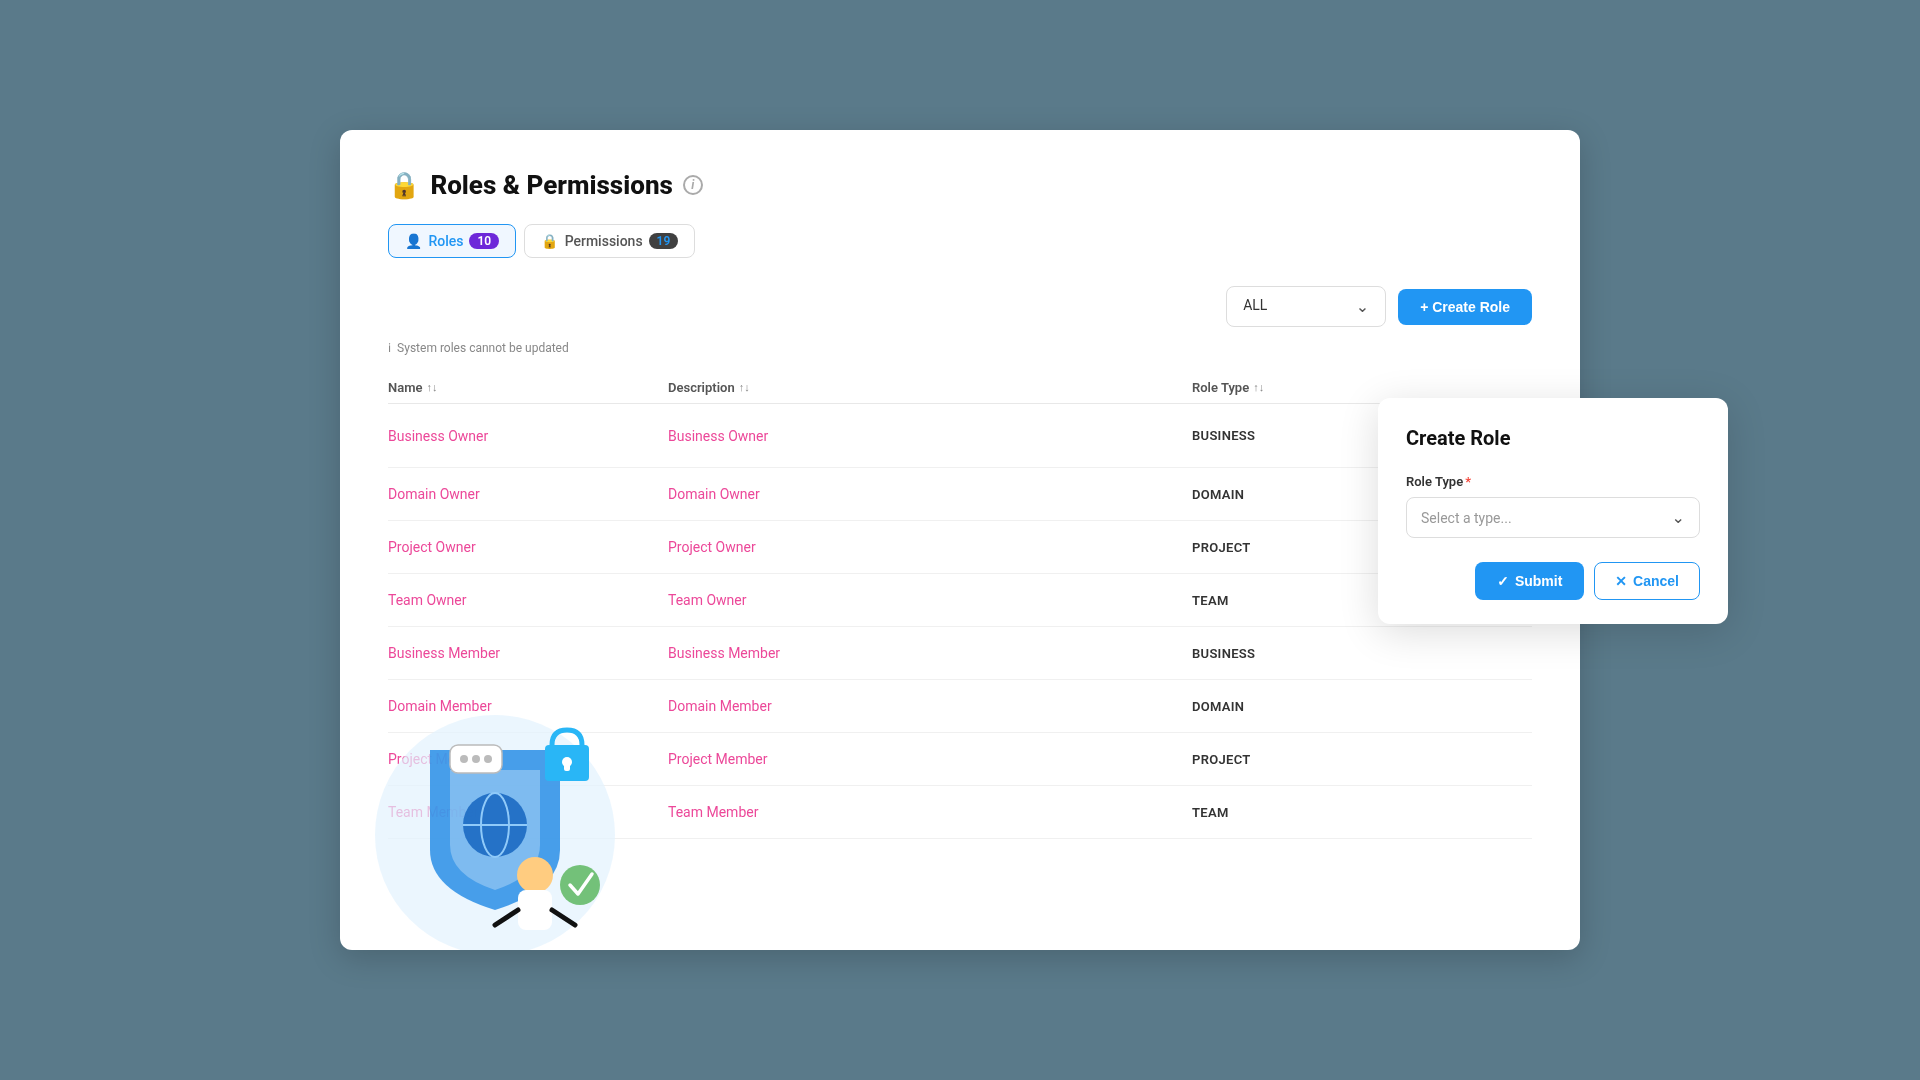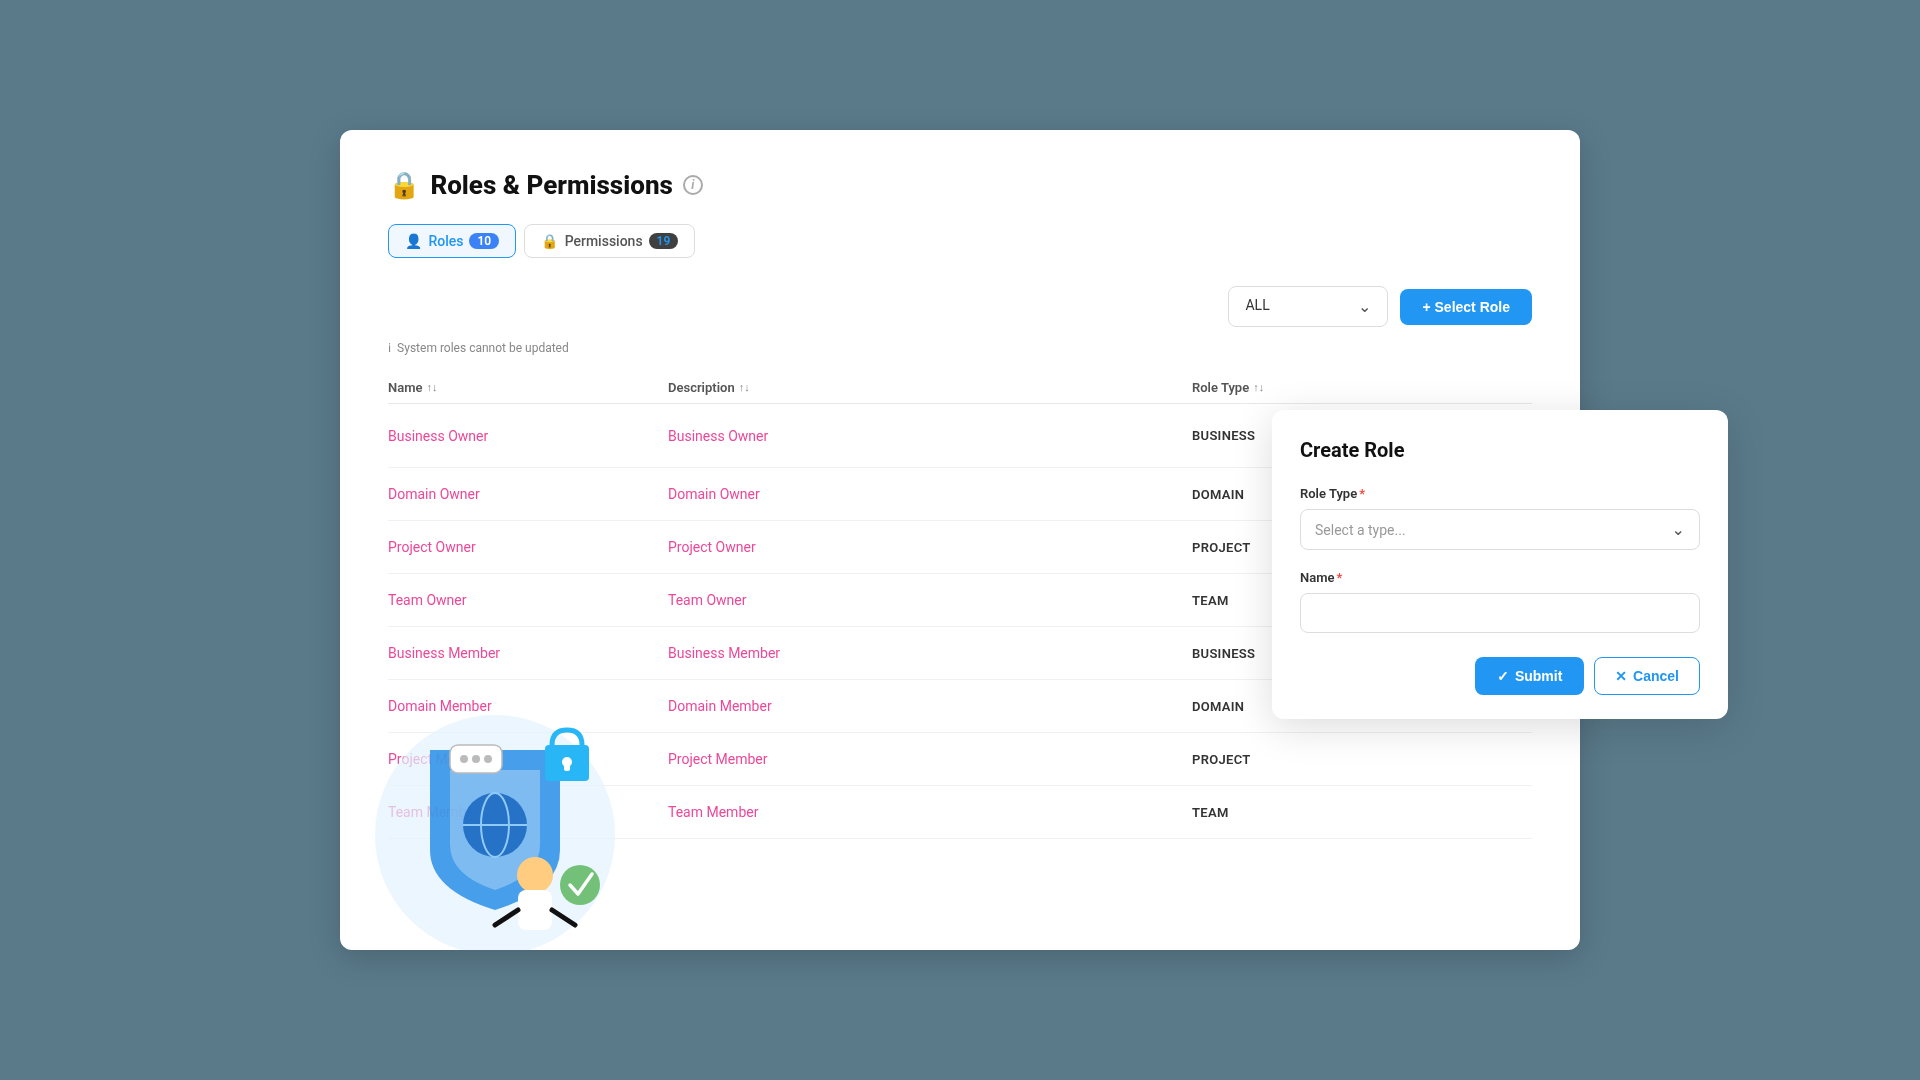--- a/index.html
+++ b/index.html
@@ -74,21 +74,21 @@
     }
     .tab-badge {
       background: #404040;
       color: #2196f3;
       border-radius: 12px;
       padding: 1px 8px;
       font-size: 12px;
       font-weight: 600;
     }
     .tab.active .tab-badge {
-      background: #3b82f6;
+      background: #6d28d9;
       color: #fff;
     }
     .tab-icon {
       font-size: 14px;
     }
     .toolbar {
       display: flex;
       align-items: center;
       justify-content: flex-end;
       gap: 12px;
@@ -174,22 +174,22 @@
       cursor: pointer;
       color: #aaa;
       font-size: 16px;
       padding: 4px;
     }
 
     
     .create-role-panel {
       position: absolute;
       right: -148px;
-      top: 280px;
-      width: 456px;
+      top: 268px;
+      width: 350px;
       background: #fff;
       border-radius: 12px;
       box-shadow: 0 8px 40px rgba(0,0,0,0.14);
       padding: 28px 28px 24px;
       z-index: 10;
     }
     .panel-title {
       font-size: 20px;
       font-weight: 700;
       color: #111;
@@ -303,21 +303,21 @@
       <span>Permissions</span>
       <span class="tab-badge">19</span>
     </div>
   </div>
 
   <div class="toolbar">
     <div class="filter-select">
       <span>ALL</span>
       <span class="chevron-icon">⌄</span>
     </div>
-    <button class="create-btn">+ Select Role</button>
+    <button class="create-btn">+ Create Role</button>
   </div>
 
   <div class="system-note">
     <span>ℹ</span>
     <span>System roles cannot be updated</span>
   </div>
 
   <div class="table-header">
     <div class="col-header">
       <span>Name</span>
@@ -442,26 +442,20 @@
     <div class="form-group">
       <label class="form-label">
         <span>Role Type</span><span class="required-star">*</span>
       </label>
       <div class="form-select">
         <span>Select a type...</span>
         <span class="chevron-icon">⌄</span>
       </div>
     </div>
 
-    <div class="form-group">
-      <label class="form-label">
-        <span>Name</span><span class="required-star">*</span>
-      </label>
-      <input class="form-input" type="text" style="">
-    </div>
 
 
     <div class="panel-actions">
       <button class="submit-btn">
         <span>✓</span>
         <span>Submit</span>
       </button>
       <button class="cancel-btn">
         <span>✕</span>
         <span>Cancel</span>

